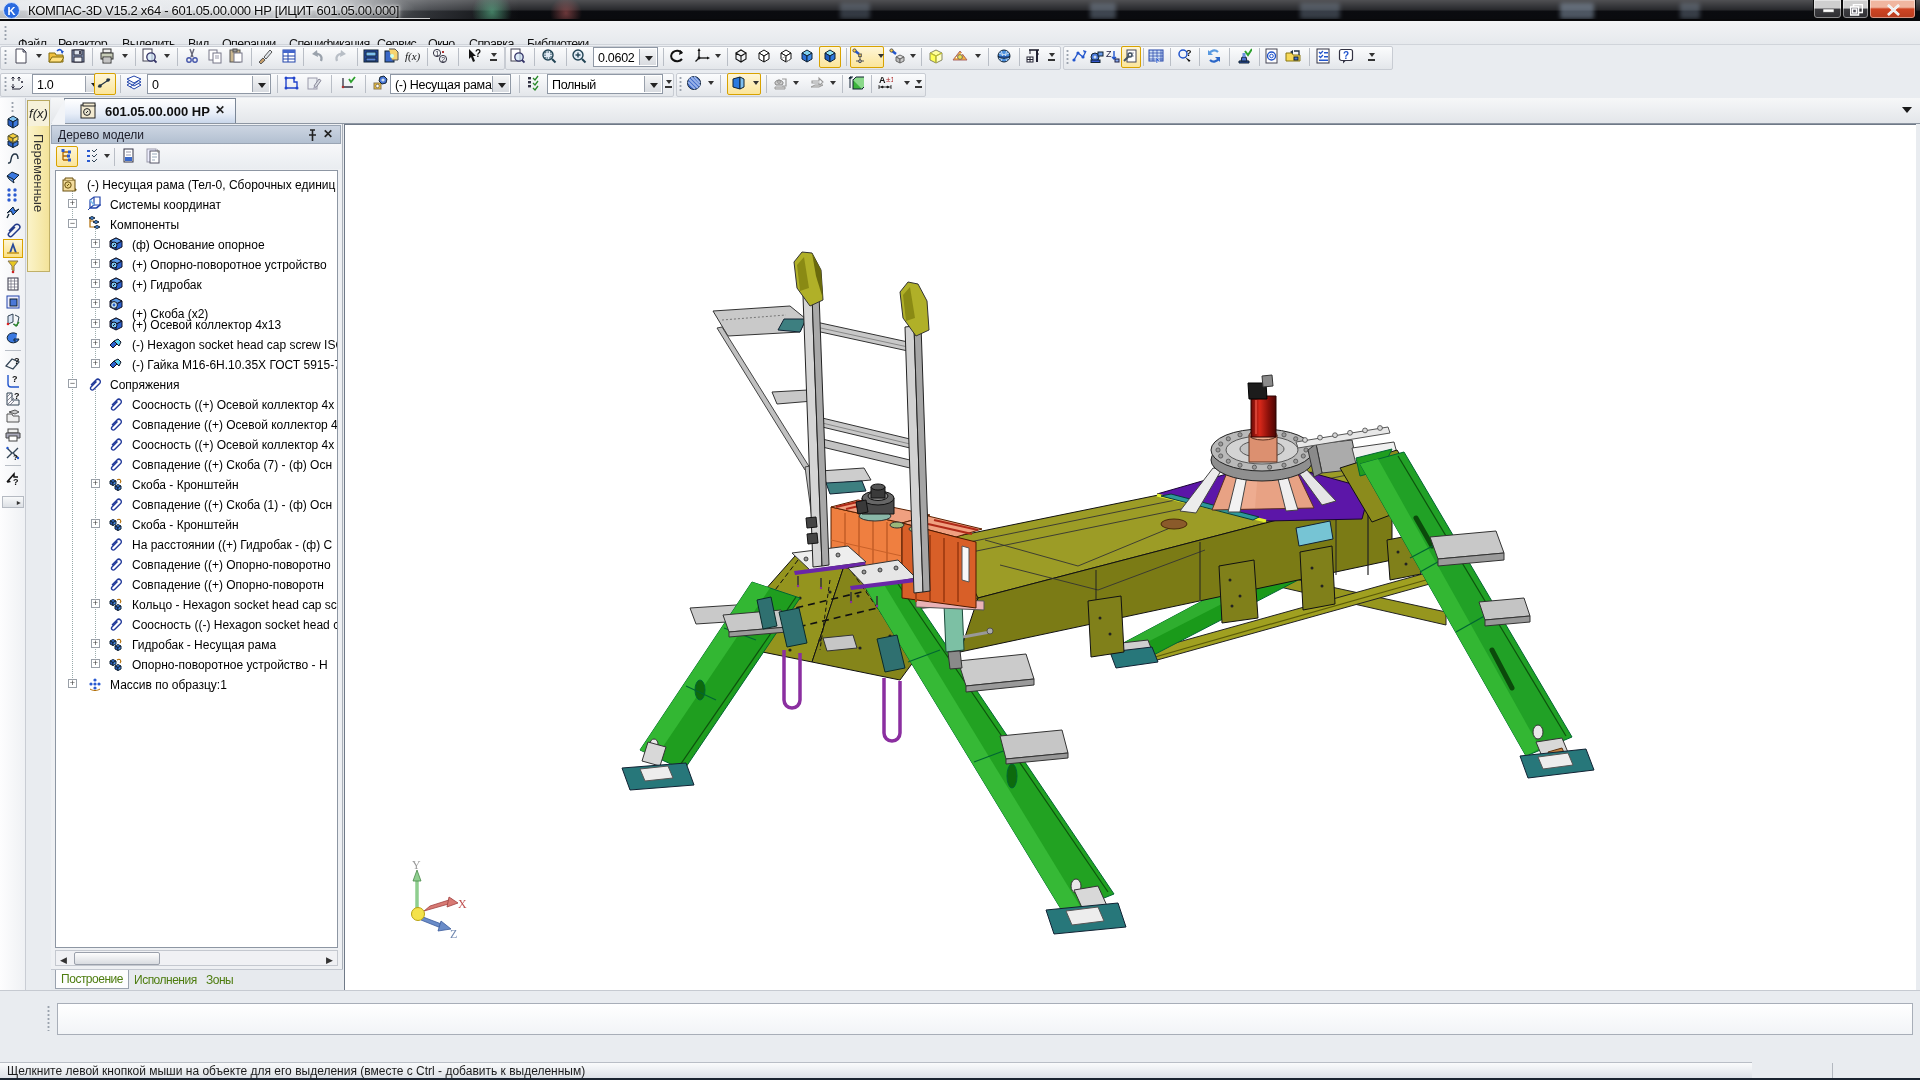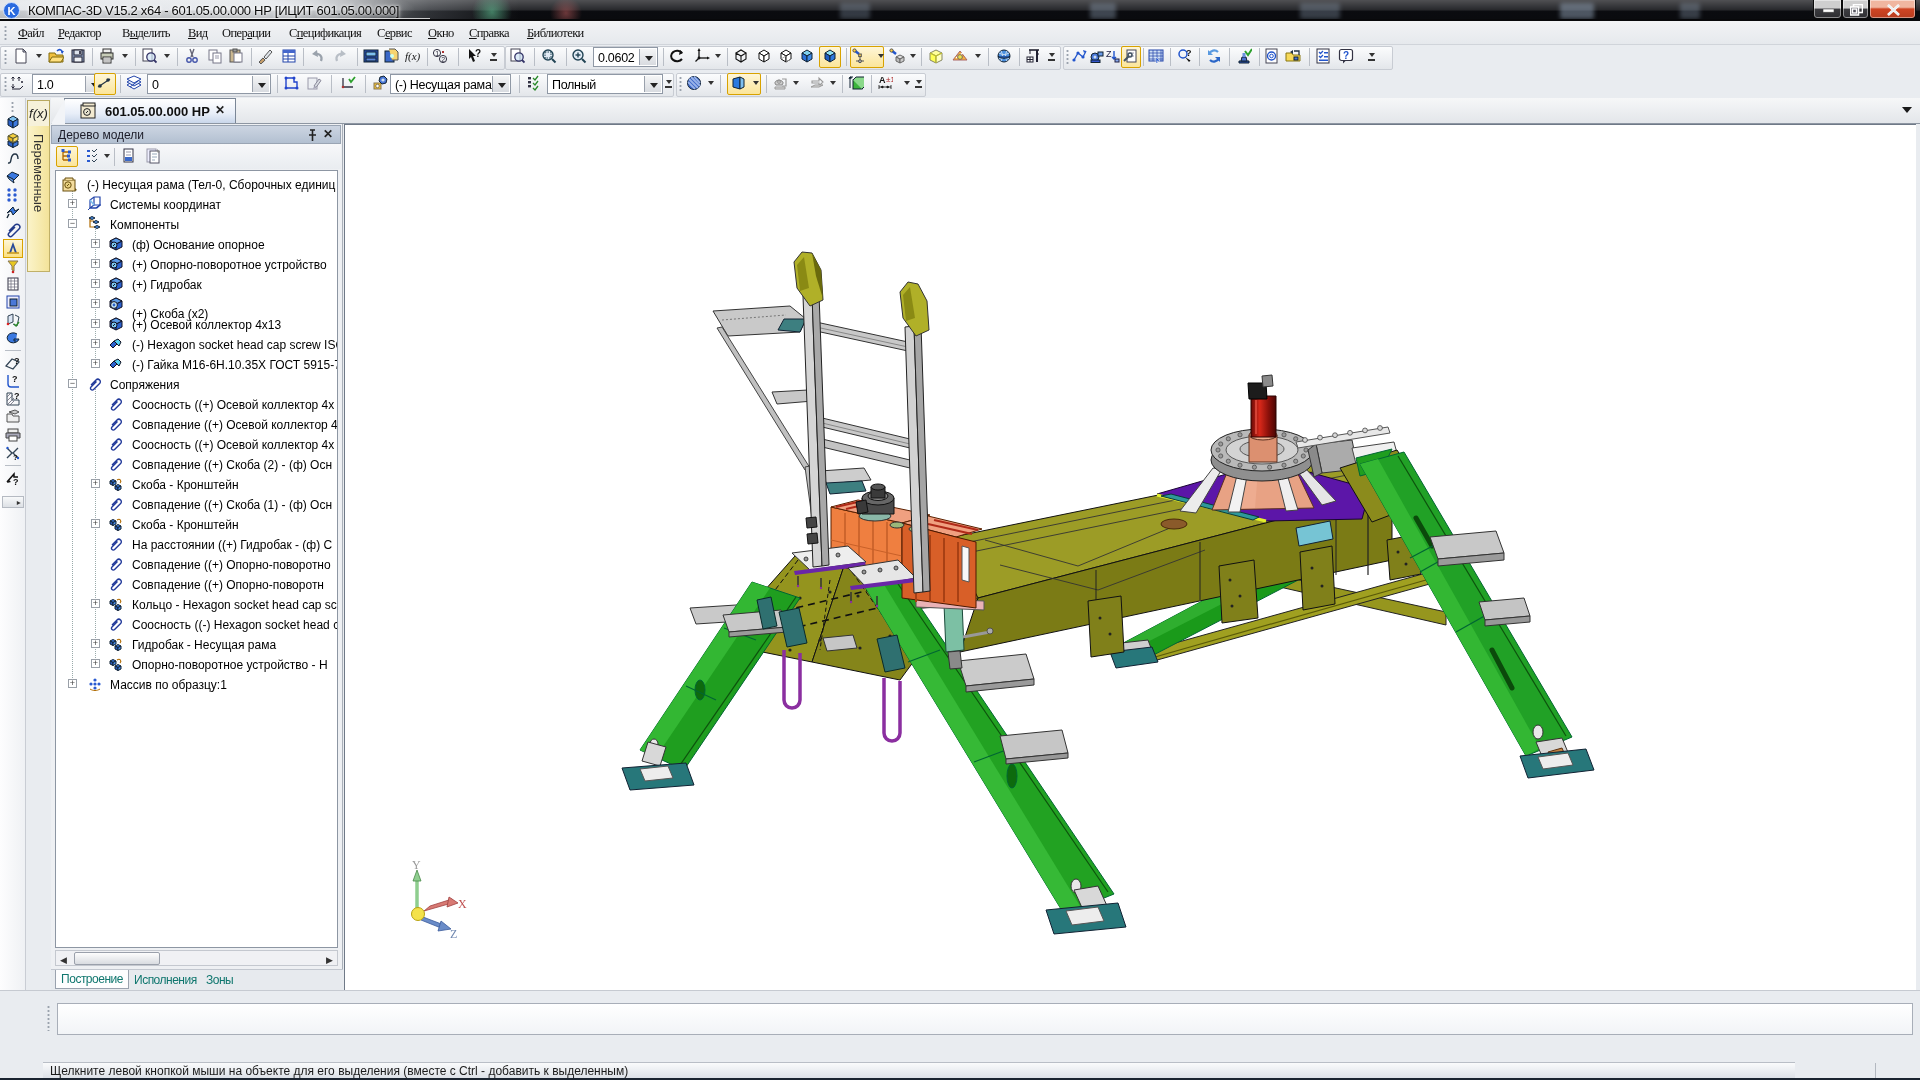--- a/index.html
+++ b/index.html
@@ -15,21 +15,21 @@
 #title .txt{position:absolute;left:28px;top:3px;color:#0b0b0b;letter-spacing:-0.3px;text-shadow:0 0 3px #fff,0 0 5px #fff;}
 #title:after{content:"";position:absolute;left:0;bottom:0;width:1920px;height:2px;background:#08080a;}
 #title:before{content:"";position:absolute;left:0;bottom:2px;width:430px;height:1px;background:rgba(255,255,255,.75);}
 .ghost{position:absolute;top:3px;height:16px;background:#9fb2c8;opacity:.28;border-radius:2px;filter:blur(2px);}
 .wbtn{position:absolute;top:0;height:19px;border:1px solid #0b0b0b;border-top:none;border-radius:0 0 4px 4px;box-shadow:inset 0 0 0 1px rgba(255,255,255,.45);}
 #bmin{left:1813px;width:29px;background:linear-gradient(#cfcfcf 45%,#3c3c40 50%,#2c2c30);}
 #bmax{left:1842px;width:27px;background:linear-gradient(#cfcfcf 45%,#3e3e42 50%,#2e2e32);}
 #bcls{left:1869px;width:47px;background:linear-gradient(#f0b6a0 40%,#cf4524 50%,#b83c1e);}
 
 #menu{left:0;top:21px;width:1920px;height:24px;background:linear-gradient(#f2f3f5,#e6e9ed);border-bottom:1px solid #d0d4da;font-size:12.5px;letter-spacing:-0.6px;color:#111;}
-#menu span{position:absolute;top:5px;font-family:Liberation Serif, serif;}
+#menu span{position:absolute;top:16px;}
 #menu u{text-decoration:underline;}
 
 .tbrow{left:0;width:1920px;background:#e9ecf0;}
 #tb1{top:45px;height:27px;}
 #tb2{top:72px;height:26px;}
 .tbgroup{position:absolute;top:1px;height:24px;background:linear-gradient(#fbfcfd,#eef0f3 55%,#e3e6ea);border:1px solid #c8ccd3;border-radius:2px;}
 .sep{position:absolute;top:3px;width:1px;height:18px;background:#b9bec6;}
 .darr{position:absolute;top:9px;width:0;height:0;border-left:3px solid transparent;border-right:3px solid transparent;border-top:4px solid #333;}
 .combo{position:absolute;top:2px;height:20px;background:#fff;border:1px solid #8f98a5;font-size:12.5px;letter-spacing:-0.3px;color:#000;}
 .combo .cb{position:absolute;right:1px;top:1px;bottom:1px;width:17px;background:linear-gradient(#f4f5f6,#d8dbe0);border-left:1px solid #9aa1ac;}
@@ -59,28 +59,28 @@
 #thead{position:absolute;left:0;top:1px;width:290px;height:19px;background:linear-gradient(#ccd5e2,#b3c0d1);border:1px solid #9aa5b4;font-size:12px;color:#1c1c28;}
 #thead .t{position:absolute;left:6px;top:2px;}
 #thead .x{position:absolute;right:7px;top:1px;font-size:12px;font-weight:bold;color:#222;}
 #ttool{position:absolute;left:0;top:20px;width:290px;height:25px;background:linear-gradient(#f7f8fa,#e9ecf0);}
 #tree{position:absolute;left:4px;top:46px;width:283px;height:778px;background:#fff;border:1px solid #8d96a3;font-size:12px;color:#000;overflow:hidden;}
 .ti{position:absolute;white-space:nowrap;}
 .eb{position:absolute;width:9px;height:9px;background:#fff;border:1px solid #9aa0a8;font-size:9px;line-height:7px;text-align:center;color:#444;}
 #hscroll{position:absolute;left:4px;top:826px;width:283px;height:16px;background:#f0f1f4;border:1px solid #c4c8cf;}
 #hthumb{position:absolute;left:18px;top:1px;width:86px;height:13px;background:linear-gradient(#fdfdfd,#d9dce1);border:1px solid #9aa0ab;border-radius:2px;}
 .harr{position:absolute;top:4px;font-size:9px;color:#333;}
-#ttabs{position:absolute;left:0;top:845px;width:292px;height:21px;background:#e7eaee;font-size:12px;letter-spacing:-0.5px;color:#0f766e;border-top:1px solid #c2c7cf;}
+#ttabs{position:absolute;left:0;top:845px;width:292px;height:21px;background:#e7eaee;font-size:12px;letter-spacing:-0.5px;color:#4d7c0f;border-top:1px solid #c2c7cf;}
 #ttabs .at{position:absolute;left:4px;top:0px;width:74px;height:19px;background:#fdfdfe;border:1px solid #9aa2ae;border-top:none;text-align:center;line-height:18px;font-size:12px;letter-spacing:-0.5px;}
 
 #vport{left:344px;top:124px;width:1572px;height:866px;background:#fff;border-left:1px solid #6f7987;border-top:1px solid #6f7987;}
 
 #propbar{left:0;top:990px;width:1920px;height:72px;background:#e9ecf0;border-top:1px solid #c6cad1;}
 #propin{position:absolute;left:57px;top:12px;width:1856px;height:32px;background:linear-gradient(#ffffff,#f2f4f7);border:1px solid #a8aeb8;}
-#status{left:0;top:1062px;width:1752px;height:16px;background:linear-gradient(#fafbfc,#dde1e7);border-top:1px solid #b9bec6;font-size:12px;color:#1a1a1a;margin-left:43px;}
+#status{left:0;top:1062px;width:1752px;height:16px;background:linear-gradient(#fafbfc,#dde1e7);border-top:1px solid #b9bec6;font-size:12px;color:#1a1a1a;}
 #status .t{position:absolute;left:7px;top:1px;}
 #status .d{position:absolute;left:1832px;top:0;width:1px;height:16px;background:#b3b8c0;}
 #bstrip{left:0;top:1078px;width:1920px;height:2px;background:#1b2430;}
 </style></head>
 <body>
 <div id="root">
   <div id="title" class="abs">
     <svg class="abs" style="left:3px;top:2px" width="17" height="17">
         <circle cx="8.5" cy="8.5" r="8" fill="#2a6adf" stroke="#cfe0ff"></circle>
         <text x="8.5" y="12.5" font-size="11" font-weight="bold" fill="#fff" text-anchor="middle">K</text>
@@ -796,21 +796,21 @@
           <path d="M4 9l5-5a2.4 2.4 0 0 1 3.6 3.6l-6 6a1.7 1.7 0 0 1-2.6-2.6l5.5-5.5" fill="none" stroke="#223a9a" stroke-width="1.4"></path>
         </svg>
         <div class="ti" style="left:76px;top:247px">Совпадение ((+) Осевой коллектор 4</div>
         <svg class="abs" style="left:52px;top:265px" width="16" height="16" viewBox="0 0 16 16">
           <path d="M4 9l5-5a2.4 2.4 0 0 1 3.6 3.6l-6 6a1.7 1.7 0 0 1-2.6-2.6l5.5-5.5" fill="none" stroke="#223a9a" stroke-width="1.4"></path>
         </svg>
         <div class="ti" style="left:76px;top:267px">Соосность ((+) Осевой коллектор 4x</div>
         <svg class="abs" style="left:52px;top:285px" width="16" height="16" viewBox="0 0 16 16">
           <path d="M4 9l5-5a2.4 2.4 0 0 1 3.6 3.6l-6 6a1.7 1.7 0 0 1-2.6-2.6l5.5-5.5" fill="none" stroke="#223a9a" stroke-width="1.4"></path>
         </svg>
-        <div class="ti" style="left:76px;top:287px">Совпадение ((+) Скоба (2)  -  (ф) Осн</div>
+        <div class="ti" style="left:76px;top:287px">Совпадение ((+) Скоба (7)  -  (ф) Осн</div>
         <div class="eb" style="left:35px;top:308px">+</div>
         <svg class="abs" style="left:52px;top:305px" width="16" height="16" viewBox="0 0 16 16">
           <path d="M2 5l3-1.5L8 5 5 6.5z" fill="#3a78e0" stroke="#123"></path>
           <path d="M2 5v3l3 1.5v-3z" fill="#2a5ac0" stroke="#123"></path>
           <path d="M8 5v3L5 9.5v-3z" fill="#4a8ae8" stroke="#123"></path>
           <path d="M7 10l3-1.5 3 1.5-3 1.5z" fill="#3a78e0" stroke="#123"></path>
           <path d="M7 10v3l3 1.5v-3z" fill="#2a5ac0" stroke="#123"></path>
           <path d="M13 10v3l-3 1.5v-3z" fill="#4a8ae8" stroke="#123"></path>
           <path d="M9 4c3-2 5 1 3 3" fill="none" stroke="#b06a00" stroke-width="1.1"></path>
         </svg>

